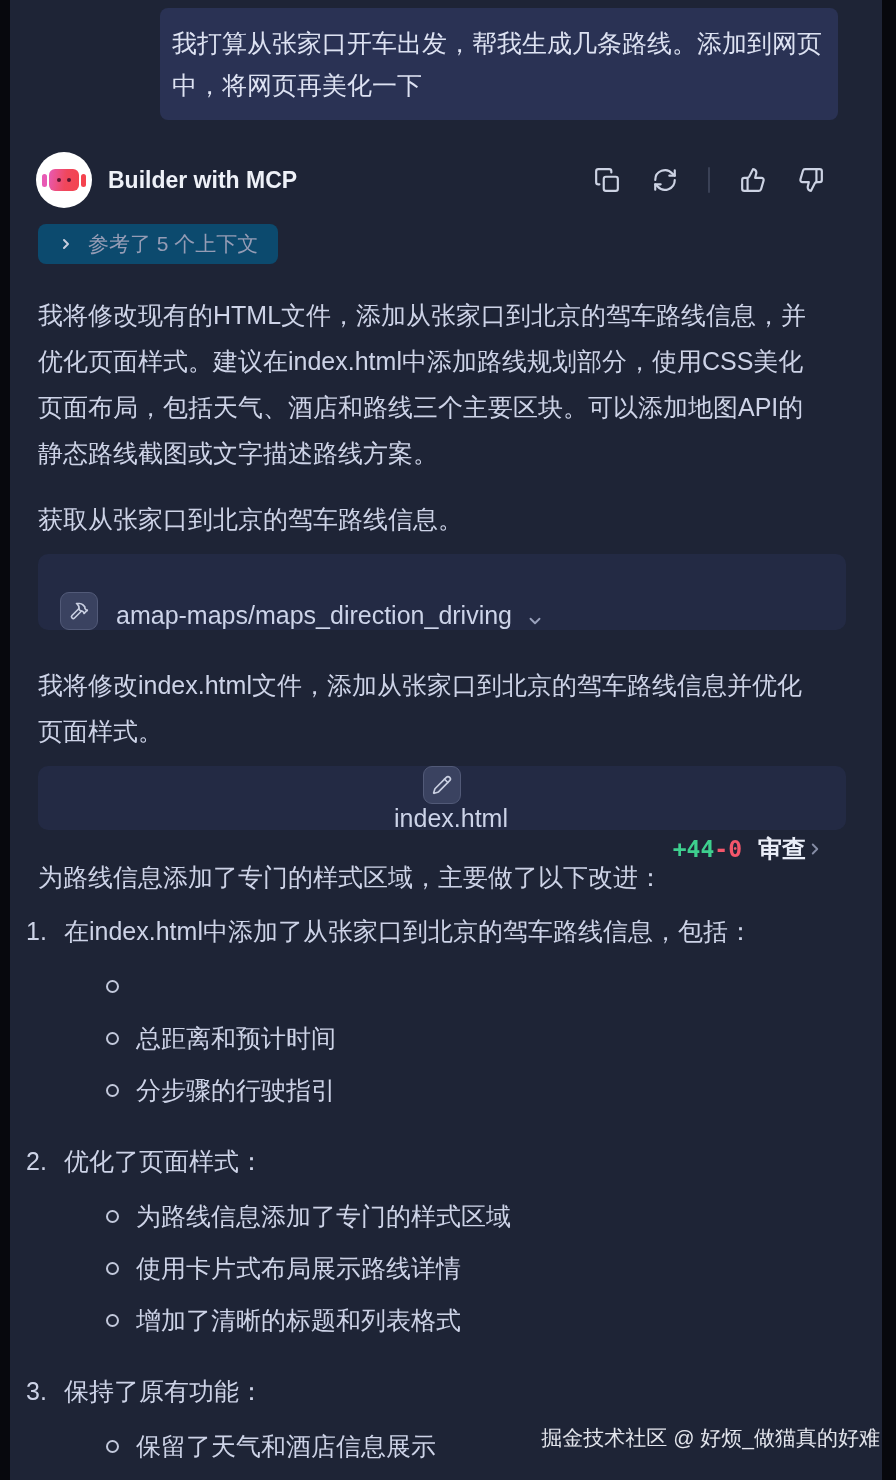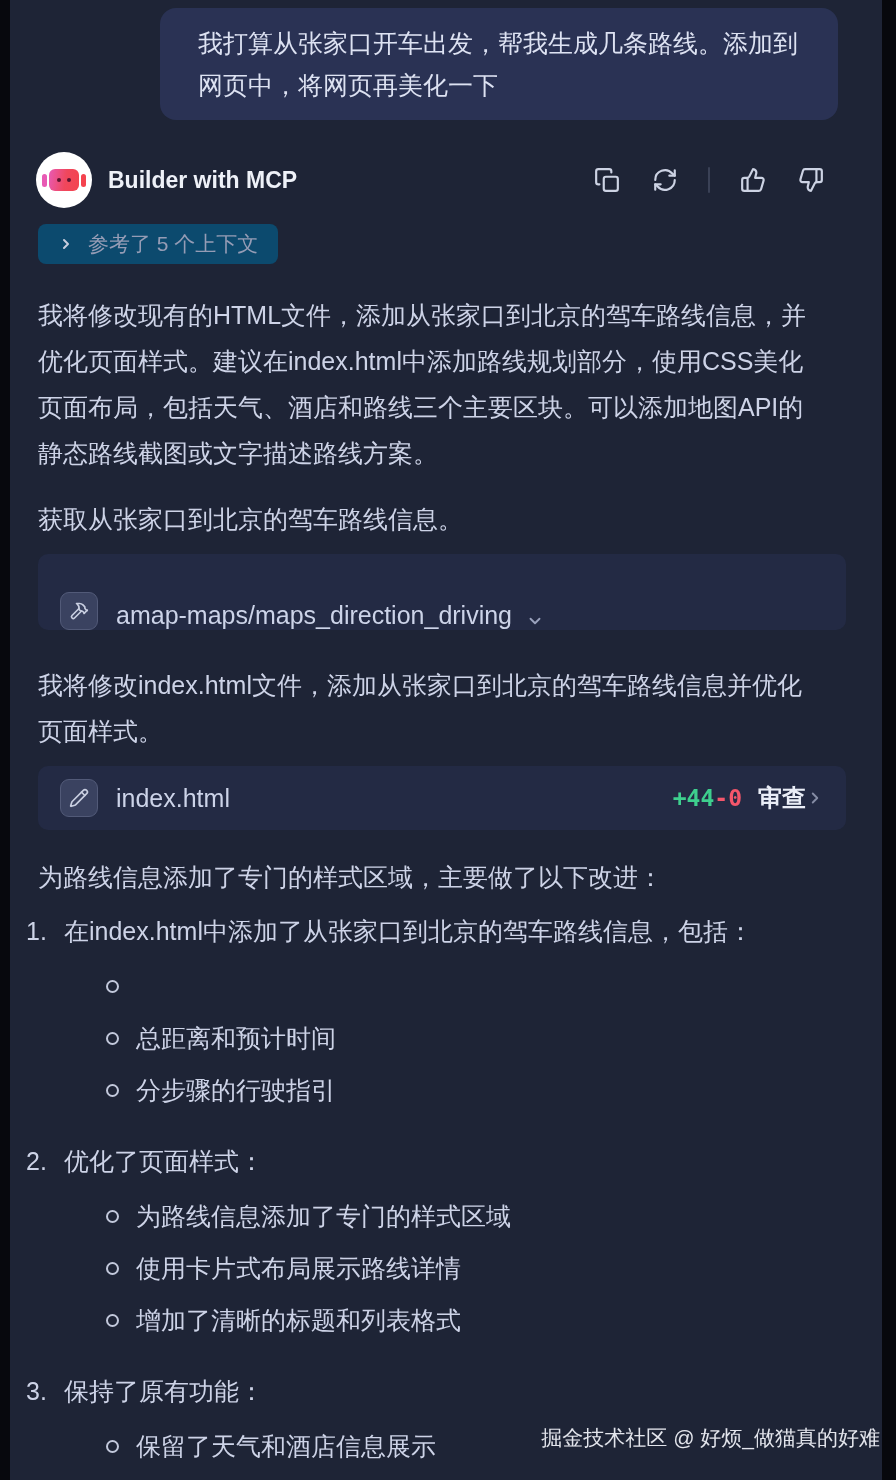--- a/index.html
+++ b/index.html
@@ -1,21 +1,21 @@
 <!DOCTYPE html>
 <html><head>
 <meta charset="utf-8">
 <style>
   html,body{margin:0;padding:0;background:#07080d;width:896px;height:1480px;overflow:hidden;
     font-family:"Liberation Sans","DejaVu Sans",sans-serif;}
   .page{position:relative;margin-left:10px;width:872px;height:1480px;background:#1e2436;padding-top:8px;box-sizing:border-box;}
 
   
-  .user-bubble{margin-left:150px;width:678px;box-sizing:border-box;background:#2a3254;border-radius:16px;
-    padding:14px 38px;color:#dde2f2;font-size:25px;line-height:42px;}
+  .user-bubble{margin-left:150px;width:678px;box-sizing:border-box;background:#2a3254;border-radius:8px;
+    padding:14px 12px;color:#dde2f2;font-size:25px;line-height:42px;}
 
   
   .asst-header{display:flex;align-items:center;height:56px;margin:32px 56px 0 26px;}
   .avatar{width:56px;height:56px;border-radius:50%;background:#ffffff;display:flex;align-items:center;justify-content:center;gap:2px;flex:none;}
   .robot-ear{width:5px;height:13px;border-radius:3px;}
   .ear-l{background:#e85ab4;}
   .ear-r{background:#f4434e;}
   .robot-head{width:30px;height:22px;border-radius:6px;background:linear-gradient(100deg,#e85ab4 0%,#f0475c 55%,#f4434e 100%);
     display:flex;align-items:center;justify-content:center;gap:6px;}
   .robot-eye{width:4px;height:4px;border-radius:50%;background:#5e1330;}
@@ -32,21 +32,21 @@
 
   
   .para{margin:20px 56px 0 28px;color:#cdd3e7;font-size:25px;line-height:46px;}
   .para.intro{margin-top:28px;}
   .para.modify{margin-top:32px;}
   .para.summary{margin-top:24px;}
 
   
   .card{display:flex;align-items:center;box-sizing:border-box;margin:12px 36px 0 28px;background:#232a44;border-radius:10px;padding:0 22px;}
   .tool-card{height:76px;margin-top:12px;cursor:pointer;align-items:flex-end;}
-  .file-card{height:64px;cursor:pointer;}
+  .file-card{height:64px;cursor:pointer;flex-direction:column;}
   .sq-icon{width:36px;height:36px;flex:none;border-radius:9px;background:#3a4260;border:1px solid #525a78;
     display:flex;align-items:center;justify-content:center;color:#c9cfe1;}
   .sq-icon svg{width:20px;height:20px;stroke:currentColor;fill:none;stroke-width:2;stroke-linecap:round;stroke-linejoin:round;}
   .card-label{margin-left:18px;color:#ccd3e8;font-size:25px;}
   .chev{width:18px;height:18px;stroke:#9aa2bd;fill:none;stroke-width:2.5;stroke-linecap:round;stroke-linejoin:round;}
   .tool-card .chev{margin-left:14px;margin-top:4px;}
   .file-right{margin-left:auto;display:flex;align-items:center;}
   .diff{font-family:"DejaVu Sans Mono",monospace;font-size:23px;font-weight:bold;}
   .review{margin-left:16px;color:#e9edf7;font-size:24px;font-weight:bold;}
   .file-right .chev{stroke:#858c a5;stroke:#858ca5;}

